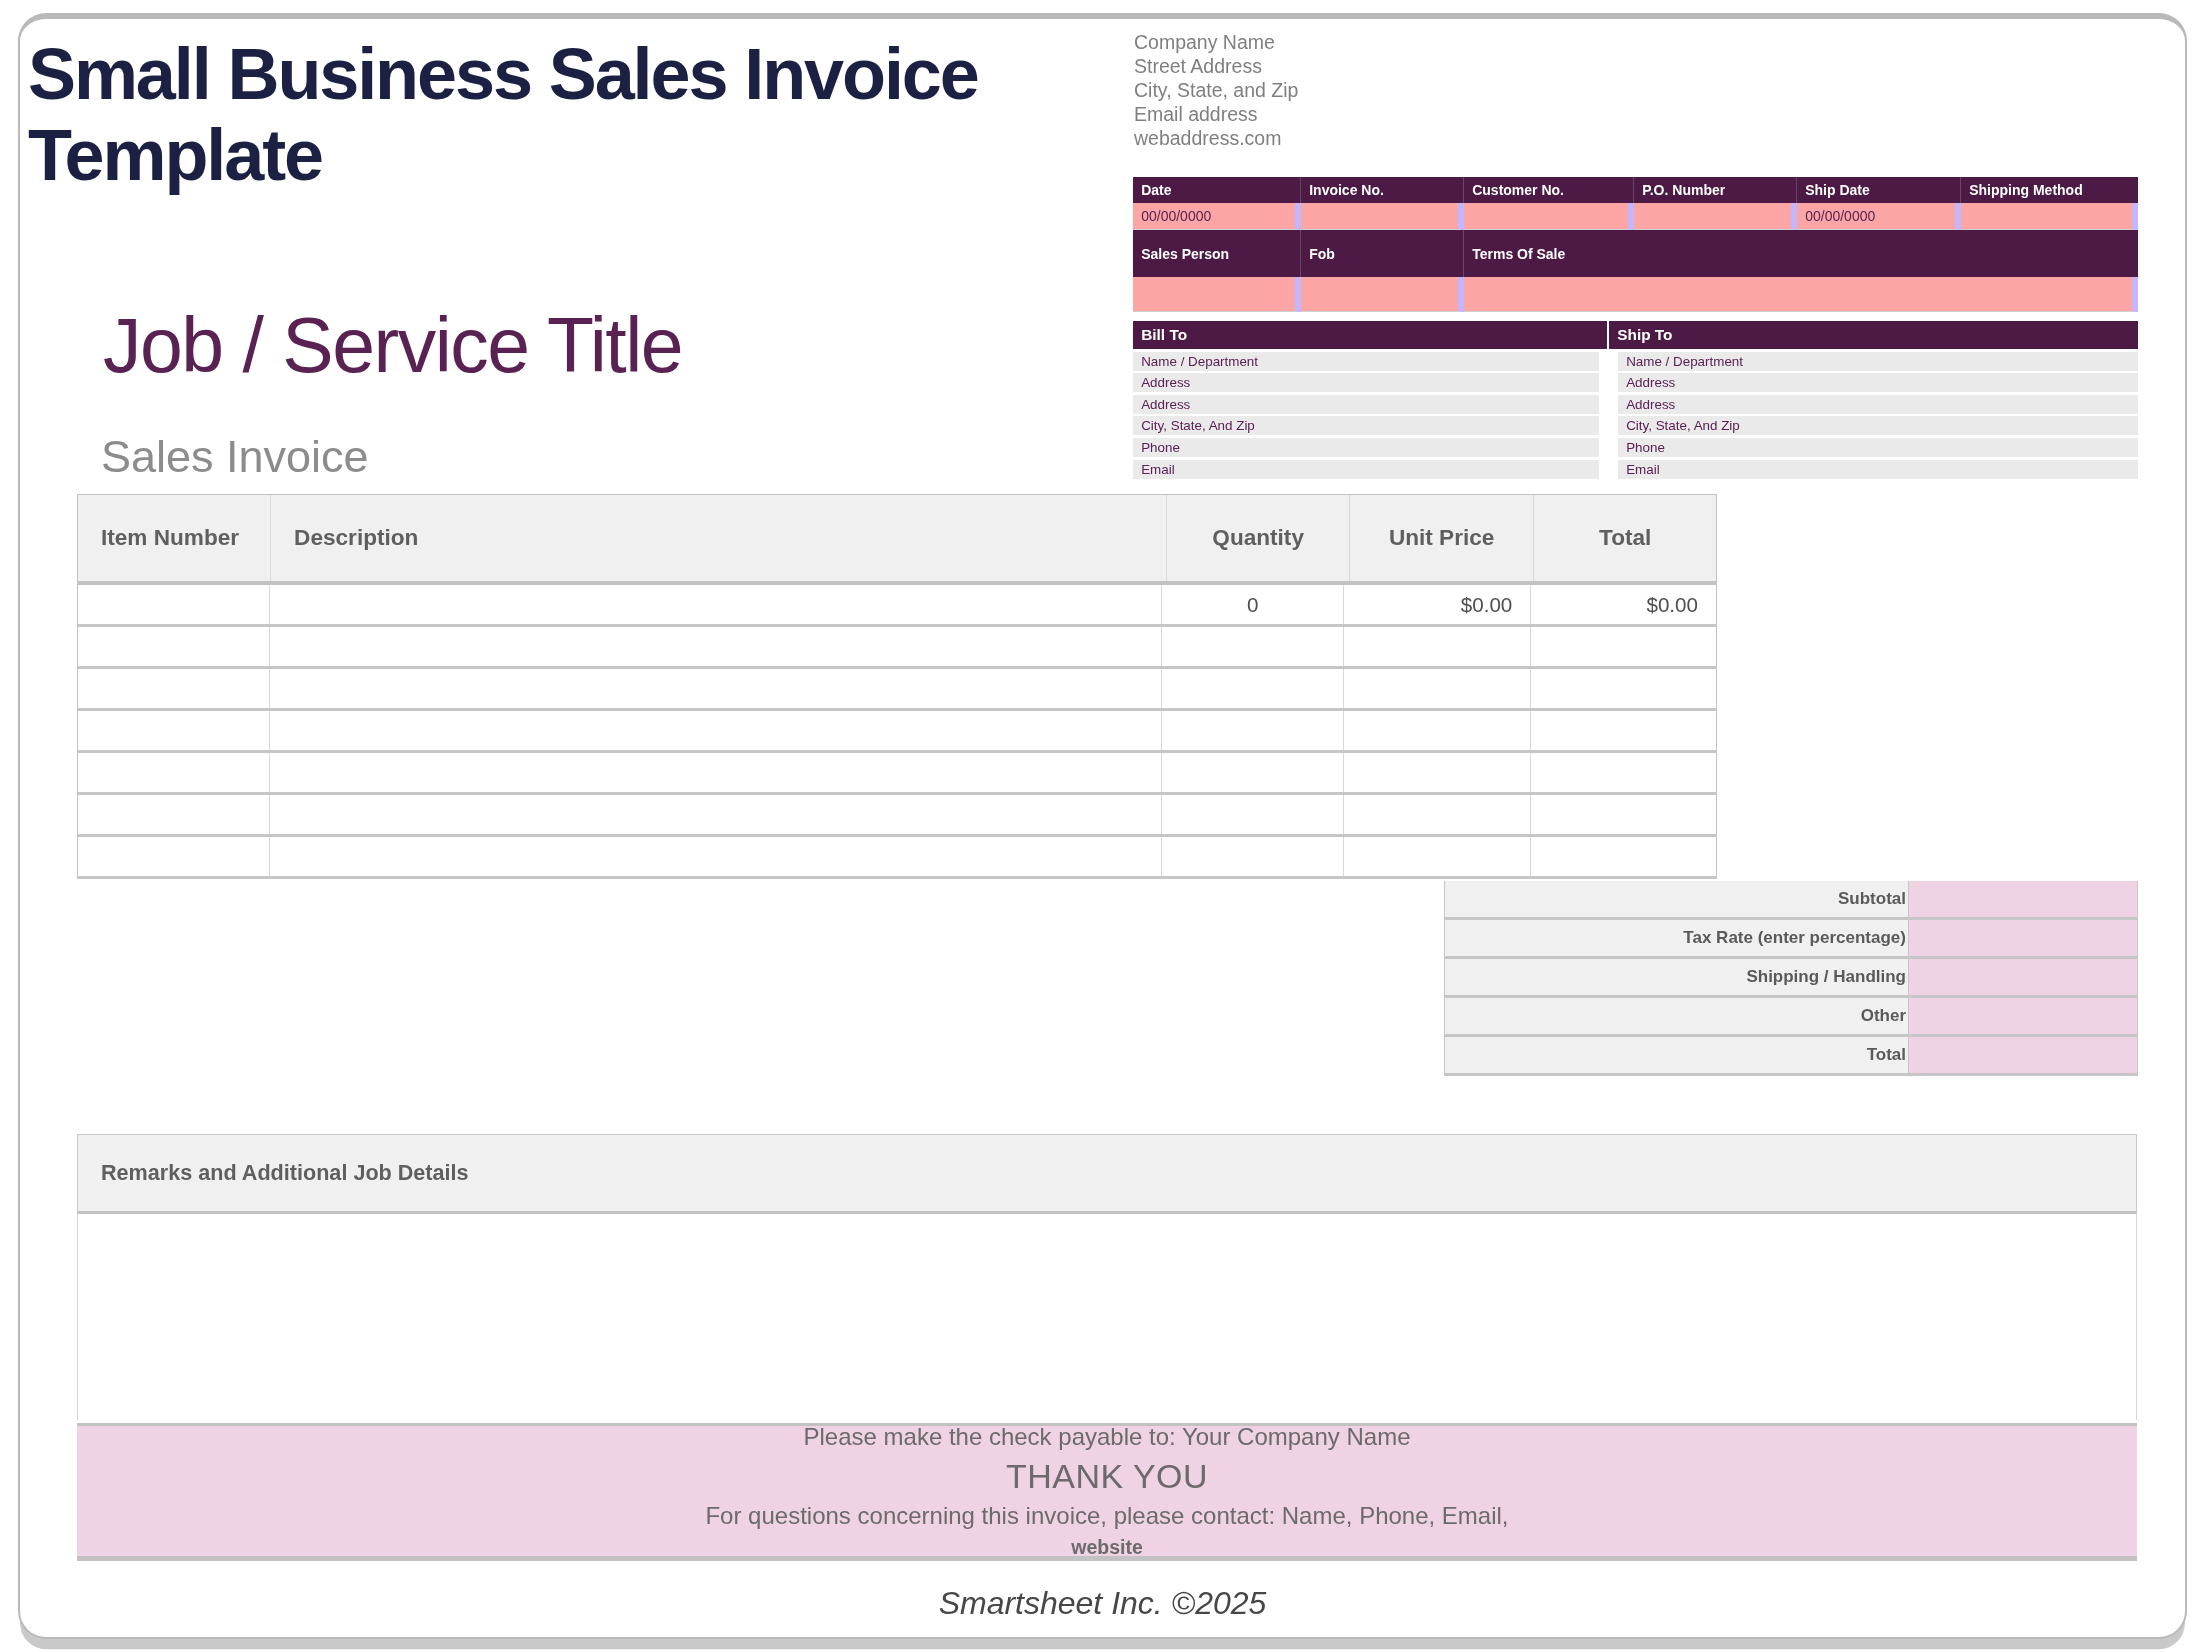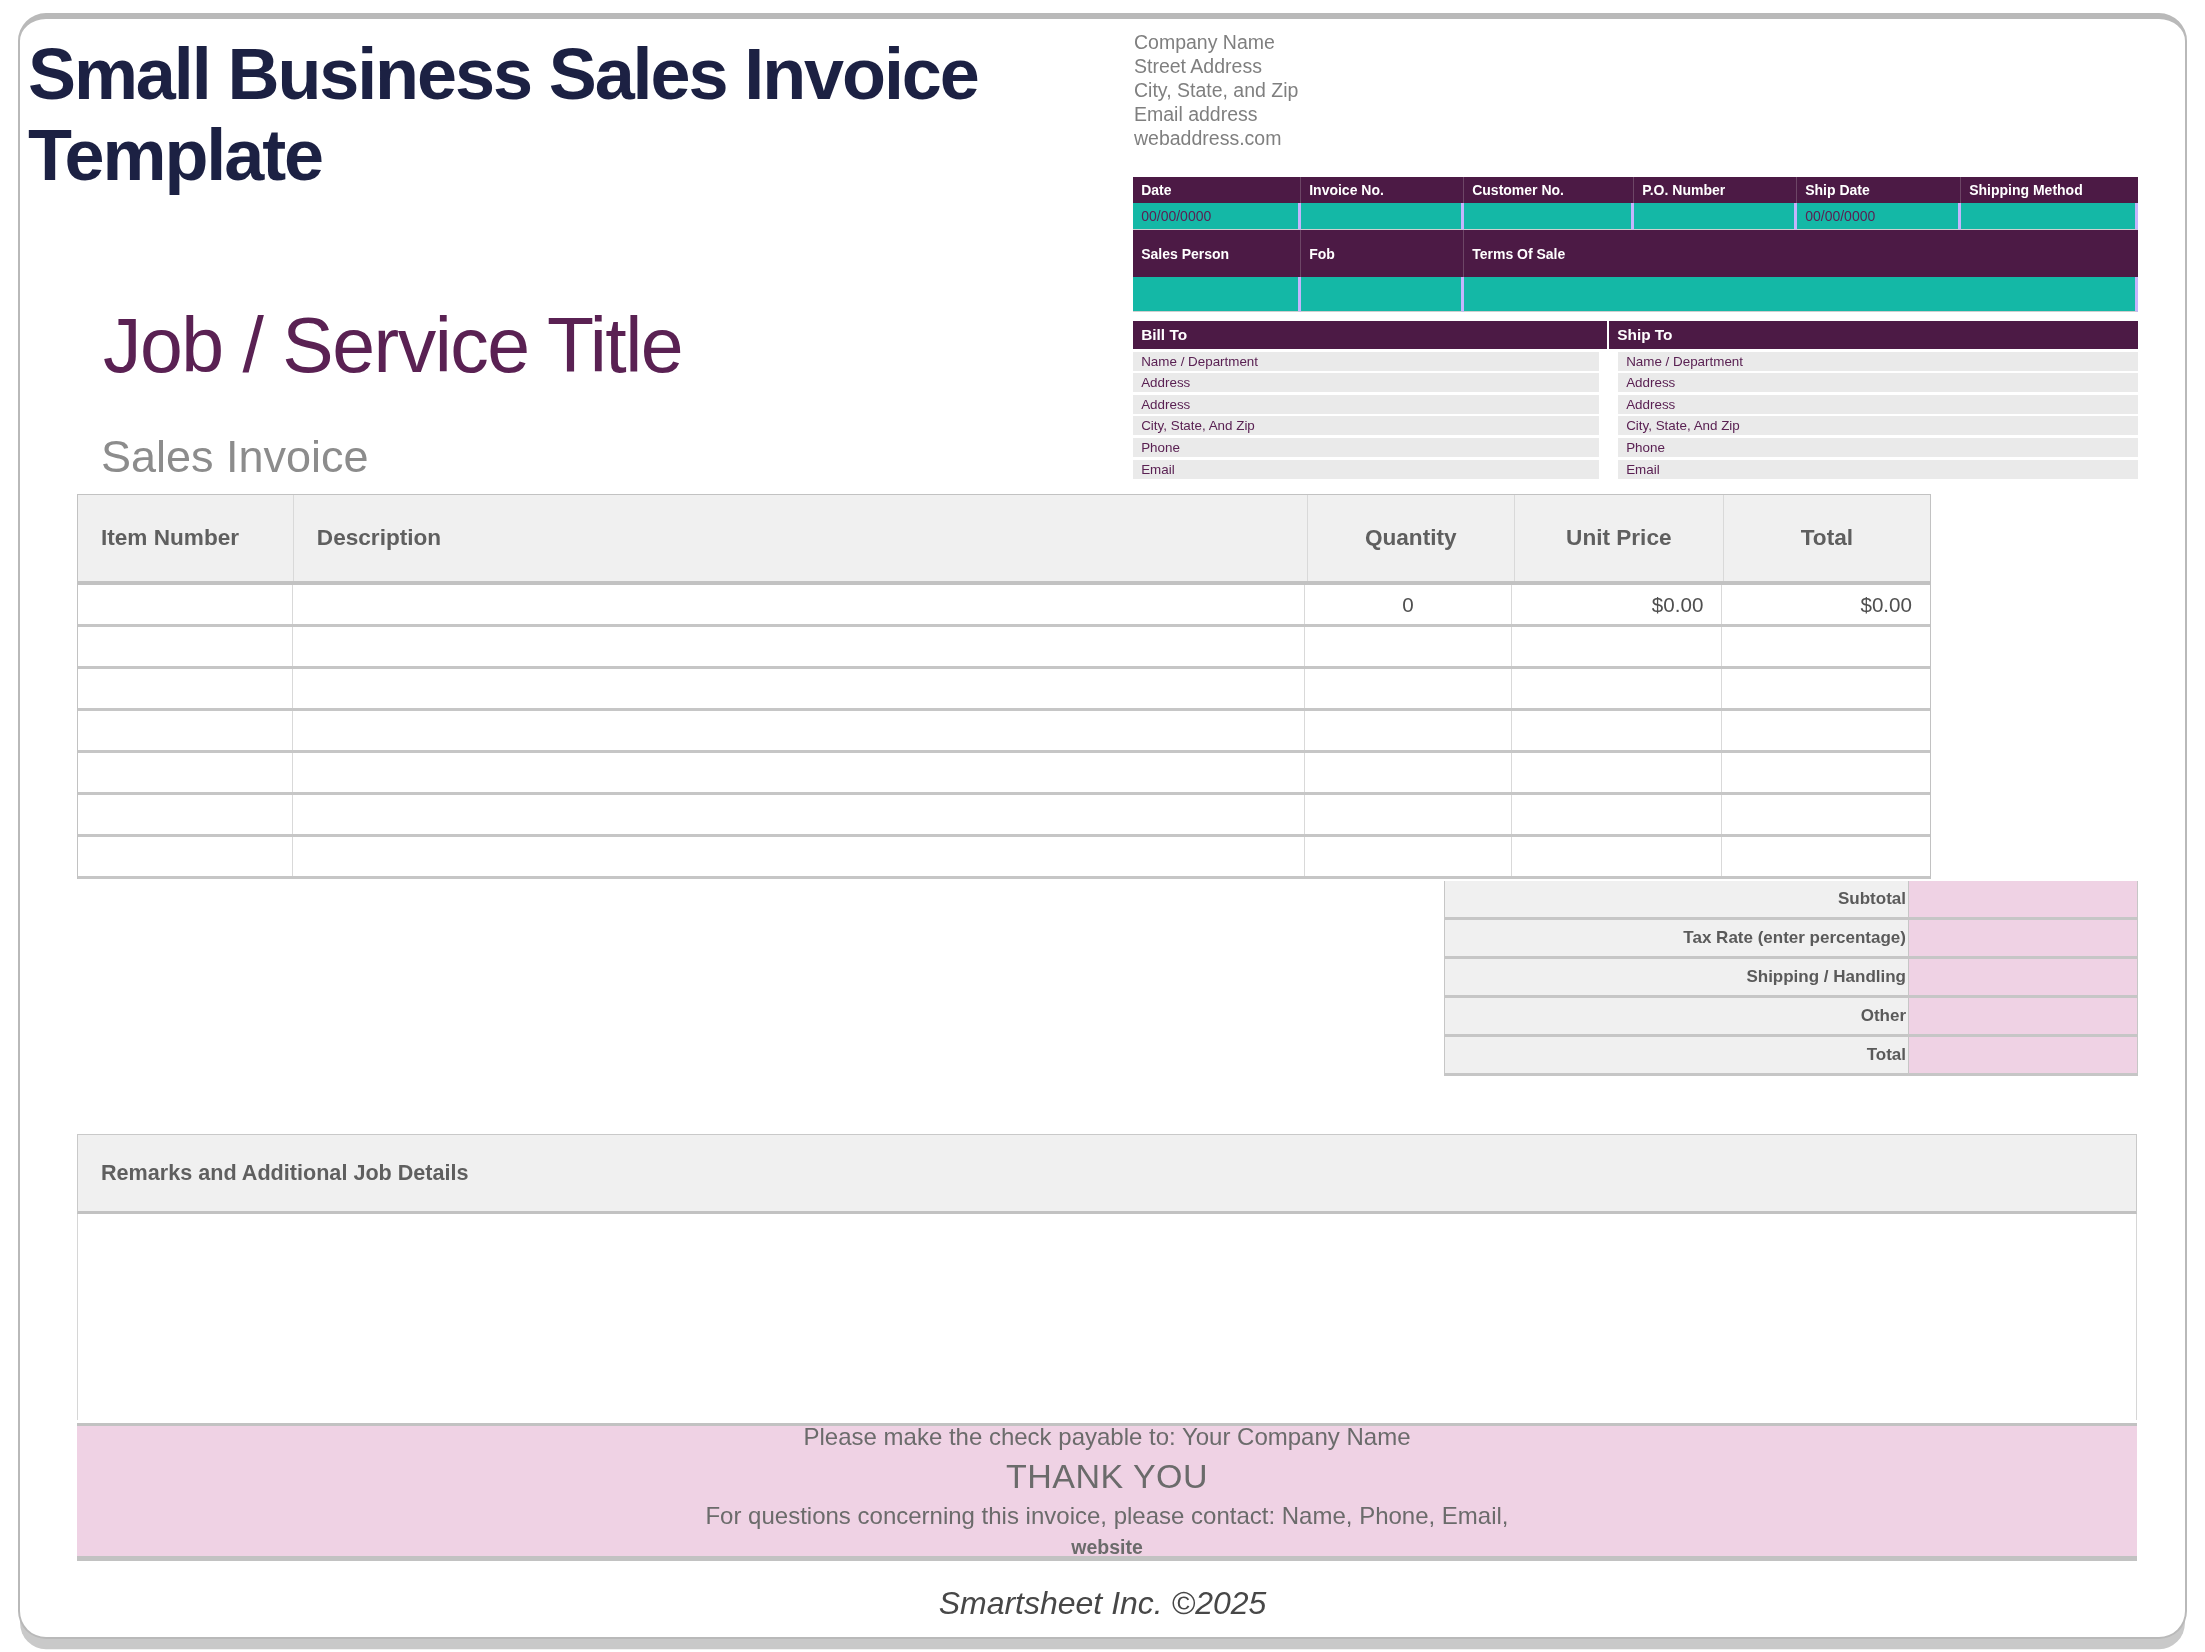--- a/index.html
+++ b/index.html
@@ -17,38 +17,38 @@
   .company { position:absolute; left:1134px; top:30px; font-size:19.5px; line-height:24px; color:#7f7f7f; }
 
   
   .meta { position:absolute; left:1133px; top:177px; width:1005px; font-size:14px; }
   .mrow { display:flex; }
   .mcell { display:flex; align-items:center; padding-left:8.2px; }
   .mhead { background:#4c1a45; color:#ffffff; font-weight:700; }
   .mhead .mcell { border-right:1.5px solid #6d4666; height:26px; }
   .mhead .mcell:last-child { border-right:none; }
   .mhead2 .mcell { height:47px; }
-  .mval .mcell { background:#14b8a6; height:27px; border-right:3px solid #c4b5fd; border-bottom:1.5px solid #cfcfcf; color:#5a2153; }
+  .mval .mcell { background:#fca5a5; height:27px; border-right:6px solid #c4b5fd; border-bottom:1.5px solid #cfcfcf; color:#5a2153; }
   .mval2 .mcell { height:35px; border-bottom:1.5px solid #cfcfcf; }
   .w1{width:168px;} .w2{width:163px;} .w3{width:170px;} .w4{width:163px;} .w5{width:164px;} .w6{width:177px;} .w7{width:674px;}
 
   
   .billship { position:absolute; left:1133px; top:321px; width:1005px; }
   .bs-head { display:flex; gap:2.1px; }
   .bs-head .mcell { background:#4c1a45; color:#fff; font-weight:700; font-size:15.4px; height:28px; }
   .bs-col-a { width:474px; } .bs-col-b { width:529px; }
   .bs-row { display:flex; gap:19px; margin-top:2.6px; }
   .bs-cell { background:#eaeaea; height:19px; display:flex; align-items:center; padding-left:8.2px;
              color:#5a2153; font-size:13.4px; }
 
   .jobtitle { position:absolute; left:103px; top:301px; font-size:77px; letter-spacing:-1.5px; color:#5a2153; }
   .subtitle { position:absolute; left:101px; top:431px; font-size:45px; color:#8c8c8c; }
 
   
-  .items { position:absolute; left:77px; top:494px; width:1854px; border:1.5px solid #c2c2c2; border-bottom:none; }
+  .items { position:absolute; left:77px; top:494px; width:1640px; border:1.5px solid #c2c2c2; border-bottom:none; }
   .irow { display:flex; height:42px; border-bottom:3.6px solid #c6c6c6; background:#fff; }
   .irow.header { height:90px; background:#f0f0f0; border-bottom:4.1px solid #c2c2c2; }
   .icell { border-right:1.5px solid #d9d9d9; display:flex; align-items:center; font-size:20.6px; color:#4f4f4f; }
   .icell:last-child { border-right:none; }
   .irow.header .icell { font-size:22.6px; font-weight:700; color:#5f5f5f; }
   .c1{width:238px; padding-left:23px;} .c2{width:1128px; padding-left:23px;}
   .c3{width:231px; justify-content:center;} .c4{width:233px; justify-content:flex-end; padding-right:18px;}
   .c5{width:230px; justify-content:flex-end; padding-right:18px;}
   .irow.header .c4, .irow.header .c5 { justify-content:center; padding-right:0; }
 

